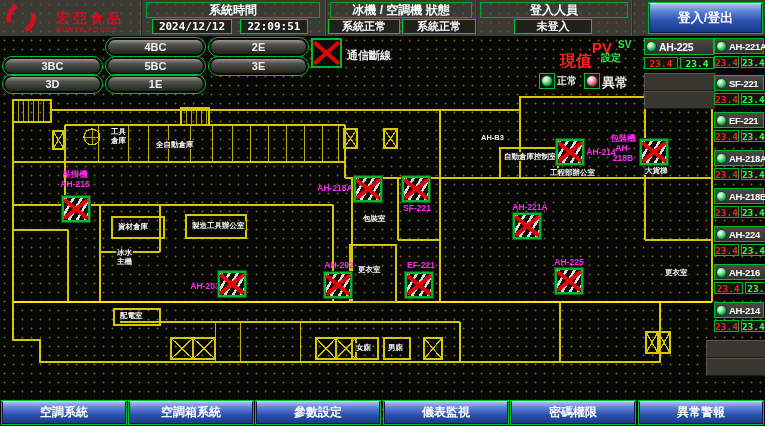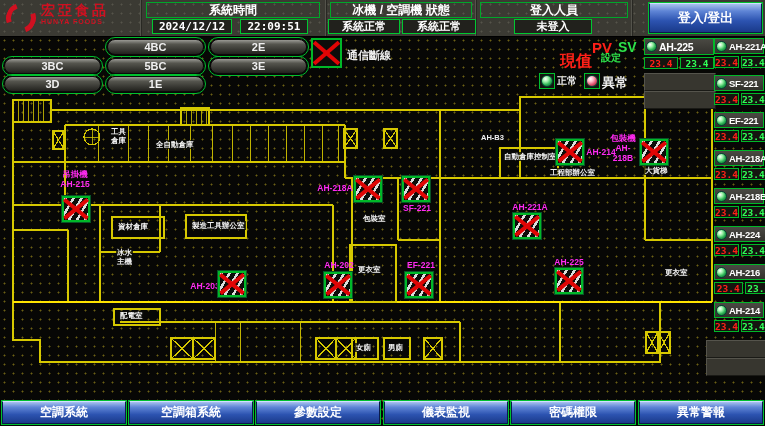--- a/index.html
+++ b/index.html
@@ -13,21 +13,21 @@
   
   .hdr {
     position:absolute; left:0; top:0; width:765px; height:36px; z-index:5;
     background-color:#3b3a33;
     background-image: radial-gradient(circle, #55544a 0.9px, transparent 1.1px);
     background-size:9px 9px;
     border-bottom:1px solid #000;
   }
   .hsep { position:absolute; top:0; width:2px; height:36px;
     background:linear-gradient(90deg,#6a6960,#12120e); }
-  .logo { position:absolute; left:6px; top:3px; display:flex; align-items:flex-start; gap:5px; }
+  .logo { position:absolute; left:6px; top:3px; display:flex; align-items:flex-end; gap:20px; }
   .logo-mark { width:20px; height:20px; border-radius:50%;
     border:5px solid #cf1020; border-top-color:transparent; border-bottom-color:transparent;
     transform:rotate(25deg); }
   .brand-cn { color:#cf1020; font-weight:bold; font-size:14px; letter-spacing:3px; line-height:15px; }
   .brand-en { color:#cf1020; font-weight:bold; font-size:7px; letter-spacing:1px; }
   .hlabel { position:absolute; top:2px; height:14px; line-height:14px; text-align:center;
     color:#fff; font-weight:bold; font-size:12px; border:1px solid #00a72a; }
   .hval { position:absolute; top:19px; height:13px; line-height:13px; text-align:center;
     background:#21211c; border:1px solid #00c831; color:#fff; font-weight:bold; font-size:11px;
     font-family:"DejaVu Sans Mono",monospace; }
@@ -172,21 +172,21 @@
   <button class="fbtn" style="left:107px;top:39px">4BC</button>
   <button class="fbtn" style="left:107px;top:58px">5BC</button>
   <button class="fbtn" style="left:107px;top:76px">1E</button>
   <button class="fbtn" style="left:210px;top:39px">2E</button>
   <button class="fbtn" style="left:210px;top:58px">3E</button>
 
   <div class="commx"></div>
   <div class="tag" style="left:347px;top:50px;color:#f0f0f0;font-size:11px">通信斷線</div>
 
   <div class="tag" style="left:592px;top:40px;color:#ff2018;font-size:15px">PV</div>
-  <div class="tag" style="left:618px;top:40px;color:#2de24a;font-size:14px">SV</div>
+  <div class="tag" style="left:618px;top:40px;color:#2de24a;font-size:10px">SV</div>
   <div class="tag" style="left:560px;top:53px;color:#ff2018;font-size:16px">現值</div>
   <div class="tag" style="left:601px;top:53px;color:#2de24a;font-size:10px">設定</div>
   <div class="ledbox" style="left:539px;top:73px">
       <div class="led"></div>
     </div>
   <div class="tag" style="left:557px;top:76px;color:#eee;font-size:10px">正常</div>
   <div class="ledbox" style="left:584px;top:73px">
       <div class="led red"></div>
     </div>
   <div class="tag" style="left:602px;top:76px;color:#eee;font-size:13px">異常</div>

